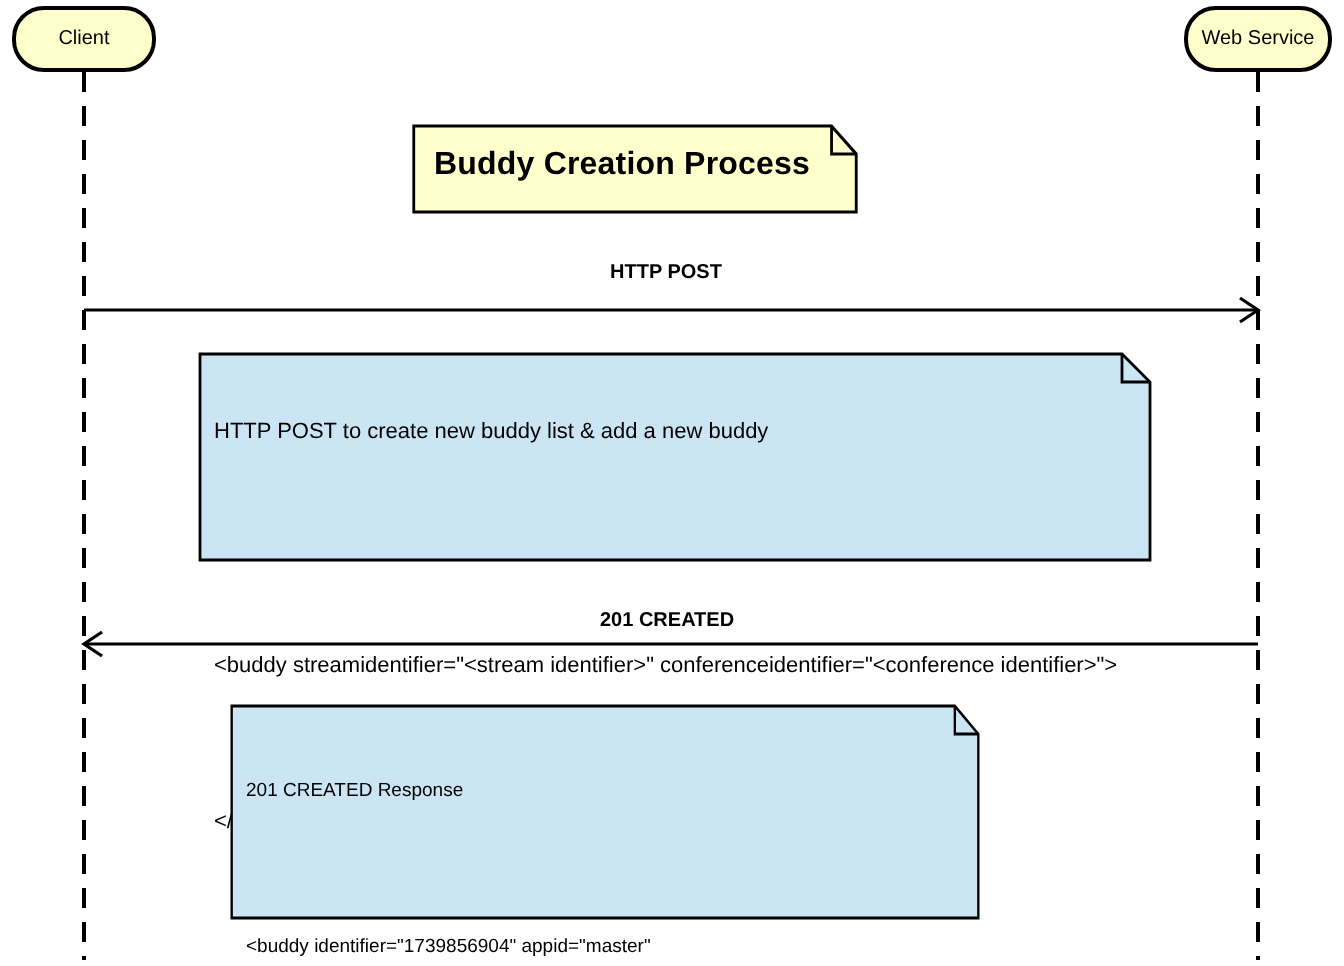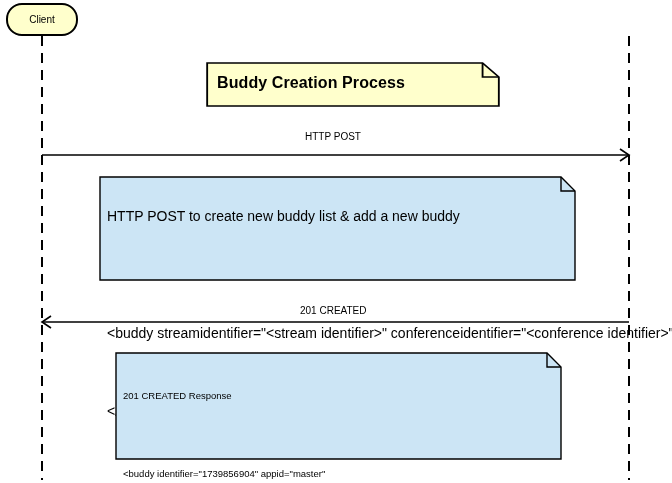--- a/index.html
+++ b/index.html
@@ -51,21 +51,21 @@
   #actor-webservice {
     left: 592px;
     top: 3px;
     width: 74px;
   }
 
   
   .msg-label {
     position: absolute;
     font-size: 10px;
-    font-weight: normal;
+    font-weight: bold;
     color: #000000;
     white-space: nowrap;
   }
   #msg-http-post-label {
     left: 305px;
     top: 131px;
   }
   #msg-201-created-label {
     left: 300px;
     top: 305px;
@@ -90,50 +90,50 @@
     top: 6px;
     right: 10px;
     color: #000000;
     white-space: pre;
   }
 
   
   #note-title {
     left: 206px;
     top: 62px;
-    width: 294px;
+    width: 223px;
     height: 45px;
   }
   #note-title .note-text {
     font-size: 16px;
     font-weight: bold;
     left: 11px;
     top: 12px;
     letter-spacing: 0.1px;
   }
 
   
   #note-request {
     left: 99px;
     top: 176px;
     width: 477px;
     height: 105px;
   }
   #note-request .note-text {
-    font-size: 14px;
+    font-size: 11px;
     line-height: 13px;
     top: 8px;
     left: 8px;
   }
 
   
   #note-response {
     left: 115px;
     top: 352px;
-    width: 447px;
+    width: 375px;
     height: 108px;
   }
   #note-response .note-text {
     font-size: 9.5px;
     line-height: 13px;
     top: 11px;
     left: 8px;
   }
 
   .note-line { display: block; }
@@ -154,20 +154,23 @@
     <polyline points="620,149 629,155 620,161" fill="none" stroke="#000000" stroke-width="1.6"></polyline>
 
     <line x1="629" y1="322" x2="42" y2="322" stroke="#000000" stroke-width="1.6"></line>
     <polyline points="51,316 42,322 51,328" fill="none" stroke="#000000" stroke-width="1.6"></polyline>
   </svg>
 
   <div class="actor" id="actor-client">
     <span class="actor-label">Client</span>
   </div>
 
+  <div class="actor" id="actor-webservice">
+    <span class="actor-label">Web Service</span>
+  </div>
 
   <div class="note" id="note-title">
     <svg class="note-body" viewBox="0 0 253 45" preserveAspectRatio="none" xmlns="http://www.w3.org/2000/svg">
       <path d="M1,1 L238,1 L252,15 L252,44 L1,44 Z" fill="#ffffcc" stroke="#000000" stroke-width="1.6"></path>
       <path d="M238,1 L238,15 L252,15" fill="none" stroke="#000000" stroke-width="1.6"></path>
     </svg>
     <div class="note-text">Buddy Creation Process</div>
   </div>
 
   <div class="note" id="note-request">

